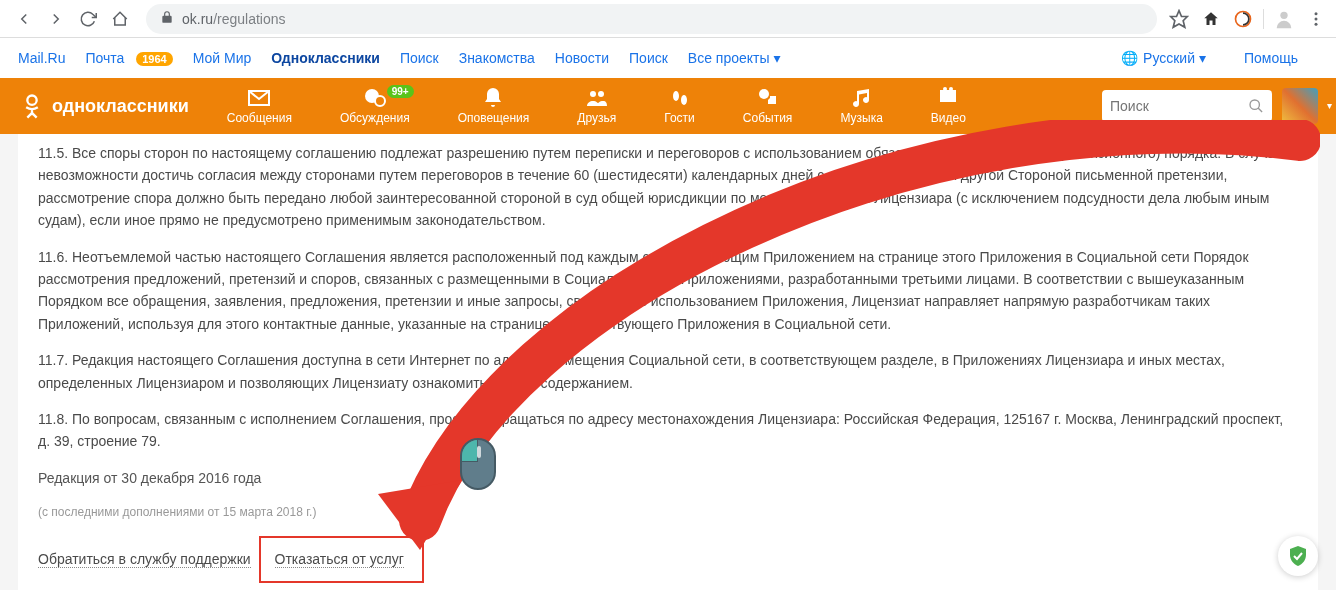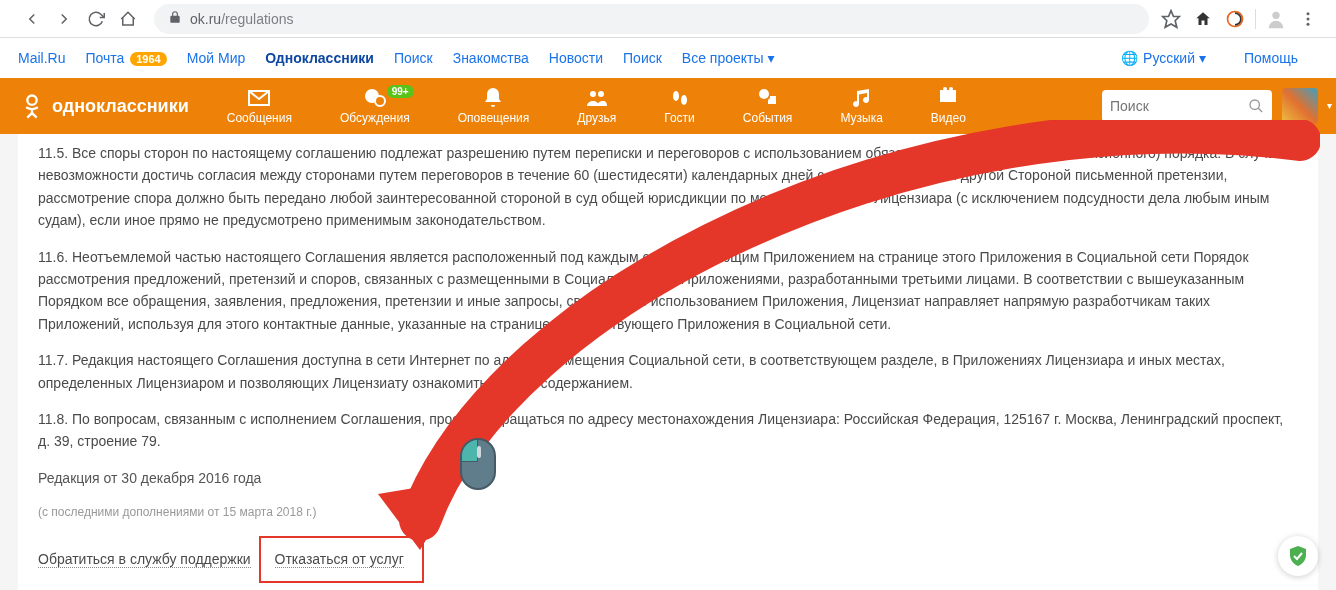--- a/index.html
+++ b/index.html
@@ -1,31 +1,31 @@
 <!DOCTYPE html>
 <html><head>
 <meta charset="utf-8">
 <style>
 * { margin: 0; padding: 0; box-sizing: border-box; }
 body { font-family: Arial, sans-serif; background: #f5f5f5; width: 1336px; height: 590px; overflow: hidden; }
 
 
-.browser-bar { background: #fff; height: 38px; display: flex; align-items: center; padding: 0 16px; border-bottom: 1px solid #ddd; }
+.browser-bar { background: #fff; height: 38px; display: flex; align-items: center; padding: 0 8px; border-bottom: 1px solid #ddd; }
 .nav-btn { width: 32px; height: 32px; display: flex; align-items: center; justify-content: center; color: #5f6368; cursor: pointer; border-radius: 50%; }
 .nav-btn svg { width: 18px; height: 18px; }
 .url-bar { flex: 1; margin: 0 10px; background: #f1f3f4; border-radius: 16px; height: 30px; display: flex; align-items: center; padding: 0 14px; color: #5f6368; font-size: 14px; }
 .url-bar .lock { margin-right: 8px; }
 .browser-right { display: flex; align-items: center; gap: 8px; }
 .browser-right .icon-btn { width: 24px; height: 24px; display: flex; align-items: center; justify-content: center; color: #5f6368; }
 
 
 .toplinks { background: #fff; height: 40px; display: flex; align-items: center; padding: 0 18px; font-size: 14px; }
 .toplinks a { color: #1a73e8; text-decoration: none; margin-right: 20px; }
 .toplinks a.active { font-weight: bold; color: #0d47a1; }
-.badge { display: inline-block; background: #ffa500; color: #fff; border-radius: 10px; padding: 1px 6px; font-size: 11px; font-weight: bold; margin-left: 2px; }
+.badge { display: inline-block; background: #ffa500; color: #fff; border-radius: 10px; padding: 1px 6px; font-size: 11px; font-weight: bold; margin-left: 8px; }
 .toplinks .right { margin-left: auto; display: flex; align-items: flex-start; gap: 18px; }
 
 
 .orange-nav { background: #ee8208; height: 56px; display: flex; align-items: center; padding: 0 18px; color: #fff; position: relative; }
 .logo { display: flex; align-items: center; font-size: 18px; font-weight: bold; margin-right: 20px; }
 .logo-icon { width: 28px; height: 28px; margin-right: 6px; }
 .nav-items { display: flex; gap: 12px; }
 .nav-item { display: flex; flex-direction: column; align-items: center; justify-content: center; padding: 0 18px; font-size: 12px; cursor: pointer; position: relative; text-align: right; }
 .nav-item .icon { height: 22px; display: flex; align-items: center; justify-content: center; margin-bottom: 2px; }
 .nav-item .icon svg { width: 24px; height: 24px; }

